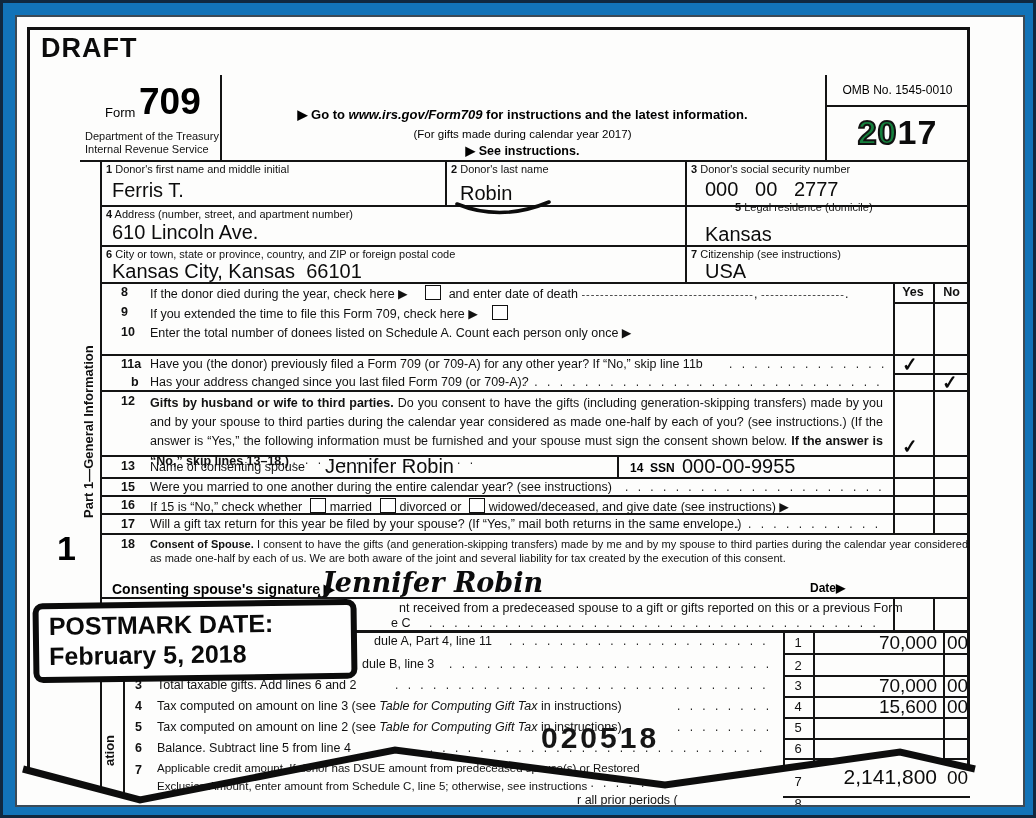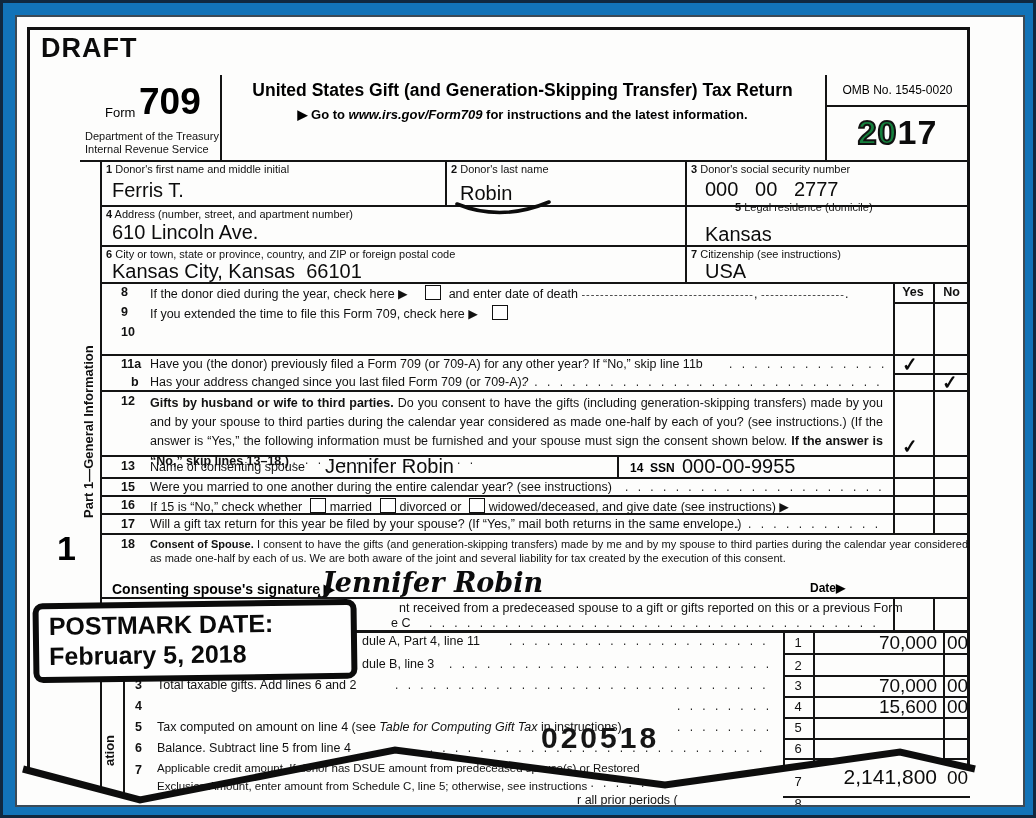--- a/index.html
+++ b/index.html
@@ -46,26 +46,27 @@
 
   <div class="vln" style="left:203px;top:58px;height:85px;"></div>
   <div class="vln" style="left:808px;top:58px;height:85px;"></div>
   <div class="ln" style="left:63px;top:143px;width:890px;height:2px;"></div>
 
   <div class="abs" style="left:88px;top:88px;font-size:13px;">Form</div>
   <div class="abs" style="left:122px;top:64px;font-size:37px;font-weight:800;">709</div>
   <div class="abs small" style="left:68px;top:113px;">Department of the Treasury</div>
   <div class="abs small" style="left:68px;top:126px;">Internal Revenue Service</div>
 
-  <div class="abs" style="left:203px;top:63px;width:605px;text-align:center;font-size:17.5px;font-weight:700;">United States Gift (and Generation-Skipping Transfer) Tax Return</div>
   <div class="abs" style="left:203px;top:90px;width:605px;text-align:center;font-size:13px;font-weight:700;">
     <span>▶ Go to </span><span style="font-style:italic;">www.irs.gov/Form709</span><span> for instructions and the latest information.</span>
   </div>
-
-  <div class="abs" style="left:808px;top:66px;width:145px;text-align:center;font-size:12px;">OMB No. 1545-0020</div>
+  <div class="abs" style="left:203px;top:111px;width:605px;text-align:center;font-size:11.5px;">(For gifts made during calendar year 2017)</div>
+  <div class="abs" style="left:203px;top:126px;width:605px;text-align:center;font-size:12.5px;font-weight:700;">▶ See instructions.</div>
+
+  <div class="abs" style="left:808px;top:66px;width:145px;text-align:center;font-size:12px;">OMB No. 1545-0010</div>
   <div class="ln" style="left:808px;top:88px;width:145px;"></div>
   <div class="abs year" style="left:808px;top:96px;width:145px;text-align:center;">
     <span class="outl">20</span><span>17</span>
   </div>
 
   <div class="vln" style="left:83px;top:143px;height:637px;"></div>
   <div class="vln" style="left:428px;top:143px;height:45px;"></div>
   <div class="vln" style="left:668px;top:143px;height:122px;"></div>
   <div class="ln" style="left:83px;top:188px;width:870px;"></div>
   <div class="ln" style="left:83px;top:228px;width:870px;"></div>
@@ -106,20 +107,21 @@
   <div class="abs txt" style="left:133px;top:268px;">
     <span>If the donor died during the year, check here ▶</span>
     <span class="cbx" style="margin-left:14px;"></span>
     <span>and enter date of death</span>
     <span class="dash">-------------------------------------</span><span>,</span>
     <span class="dash">------------------</span><span>.</span>
   </div>
   <div class="abs lno" style="left:104px;top:288px;">9</div>
   <div class="abs txt" style="left:133px;top:288px;"><span>If you extended the time to file this Form 709, check here ▶</span><span class="cbx" style="margin-left:14px;"></span></div>
   <div class="abs lno" style="left:104px;top:308px;">10</div>
+  <div class="abs txt" style="left:133px;top:308px;">Enter the total number of donees listed on Schedule A. Count each person only once ▶</div>
   <div class="ln" style="left:83px;top:337px;width:870px;"></div>
 
   <div class="abs lno" style="left:104px;top:340px;">11a</div>
   <div class="abs txt" style="left:133px;top:340px;">Have you (the donor) previously filed a Form 709 (or 709-A) for any other year? If “No,” skip line 11b</div>
   <div class="dotsabs" style="left:712px;top:340px;width:155px;">. . . . . . . . . . . . . . . . . . . . . . . . . . . . . . . . . . . . . . . . . . . . . . . . . . . . . . . . . . . . . . . . . . . . . . . .</div>
   <div class="check" style="left:885px;top:336px;">✓</div>
   <div class="abs lno" style="left:114px;top:358px;">b</div>
   <div class="abs txt" style="left:133px;top:358px;">Has your address changed since you last filed Form 709 (or 709-A)?</div>
   <div class="dotsabs" style="left:492px;top:358px;width:375px;">. . . . . . . . . . . . . . . . . . . . . . . . . . . . . . . . . . . . . . . . . . . . . . . . . . . . . . . . . . . . . . . . . . . . . . . .</div>
   <div class="check" style="left:925px;top:354px;">✓</div>
@@ -181,45 +183,46 @@
   <div class="vln" style="left:796px;top:613px;height:173px;"></div>
   <div class="vln" style="left:926px;top:613px;height:173px;"></div>
   <div class="ln" style="left:766px;top:636px;width:187px;"></div>
   <div class="ln" style="left:766px;top:658px;width:187px;height:2px;"></div>
   <div class="ln" style="left:766px;top:679px;width:187px;"></div>
   <div class="ln" style="left:766px;top:700px;width:187px;"></div>
   <div class="ln" style="left:766px;top:721px;width:187px;"></div>
   <div class="ln" style="left:766px;top:741px;width:187px;"></div>
   <div class="ln z45" style="left:766px;top:779px;width:187px;"></div>
 
-  <div class="abs txt" style="left:345px;top:617px;">dule A, Part 4, line 11</div>
+  <div class="abs txt" style="left:357px;top:617px;">dule A, Part 4, line 11</div>
   <div class="dotsabs" style="left:492px;top:617px;width:263px;">. . . . . . . . . . . . . . . . . . . . . . . . . . . . . . . . . . . . . . . . . . . . . . . . . . . . . . . . . . . . . . . . . . . . . . . .</div>
   <div class="colnum" style="left:767px;top:618px;">1</div>
   <div class="amt" style="left:800px;top:615px;width:120px;">70,000</div>
   <div class="cents" style="left:930px;top:615px;">00</div>
 
   <div class="abs txt" style="left:345px;top:640px;">dule B, line 3</div>
   <div class="dotsabs" style="left:432px;top:640px;width:323px;">. . . . . . . . . . . . . . . . . . . . . . . . . . . . . . . . . . . . . . . . . . . . . . . . . . . . . . . . . . . . . . . . . . . . . . . .</div>
   <div class="colnum" style="left:767px;top:641px;">2</div>
 
   <div class="abs lno" style="left:118px;top:661px;">3</div>
   <div class="abs txt" style="left:140px;top:661px;">Total taxable gifts. Add lines 6 and 2</div>
   <div class="dotsabs" style="left:378px;top:661px;width:377px;">. . . . . . . . . . . . . . . . . . . . . . . . . . . . . . . . . . . . . . . . . . . . . . . . . . . . . . . . . . . . . . . . . . . . . . . .</div>
   <div class="colnum" style="left:767px;top:661px;">3</div>
   <div class="amt" style="left:800px;top:658px;width:120px;">70,000</div>
   <div class="cents" style="left:930px;top:658px;">00</div>
 
   <div class="abs lno" style="left:118px;top:682px;">4</div>
+  <div class="abs txt" style="left:140px;top:682px;"><span>Tax computed on amount on line 3 (see </span><span style="font-style:italic;">Table for Computing Gift Tax</span><span> in instructions)</span></div>
   <div class="dotsabs" style="left:660px;top:682px;width:95px;">. . . . . . . . . . . . . . . . . . . . . . . . . . . . . . . . . . . . . . . . . . . . . . . . . . . . . . . . . . . . . . . . . . . . . . . .</div>
   <div class="colnum" style="left:767px;top:682px;">4</div>
   <div class="amt" style="left:800px;top:679px;width:120px;">15,600</div>
   <div class="cents" style="left:930px;top:679px;">00</div>
 
   <div class="abs lno" style="left:118px;top:703px;">5</div>
-  <div class="abs txt" style="left:140px;top:703px;"><span>Tax computed on amount on line 4 (see </span><span style="font-style:italic;">Table for Computing Gift Tax</span><span> in instructions)</span></div>
+  <div class="abs txt" style="left:140px;top:703px;"><span>Tax computed on amount on line 2 (see </span><span style="font-style:italic;">Table for Computing Gift Tax</span><span> in instructions)</span></div>
   <div class="dotsabs" style="left:660px;top:703px;width:95px;">. . . . . . . . . . . . . . . . . . . . . . . . . . . . . . . . . . . . . . . . . . . . . . . . . . . . . . . . . . . . . . . . . . . . . . . .</div>
   <div class="colnum" style="left:767px;top:703px;">5</div>
 
   <div class="abs lno" style="left:118px;top:724px;">6</div>
   <div class="abs txt" style="left:140px;top:724px;">Balance. Subtract line 5 from line 4</div>
   <div class="dotsabs" style="left:362px;top:724px;width:393px;">. . . . . . . . . . . . . . . . . . . . . . . . . . . . . . . . . . . . . . . . . . . . . . . . . . . . . . . . . . . . . . . . . . . . . . . .</div>
   <div class="colnum" style="left:767px;top:724px;">6</div>
 
   <div class="abs lno z45" style="left:118px;top:746px;">7</div>
   <div class="para z45" style="left:140px;top:744px;width:612px;font-size:11.5px;line-height:15px;">

